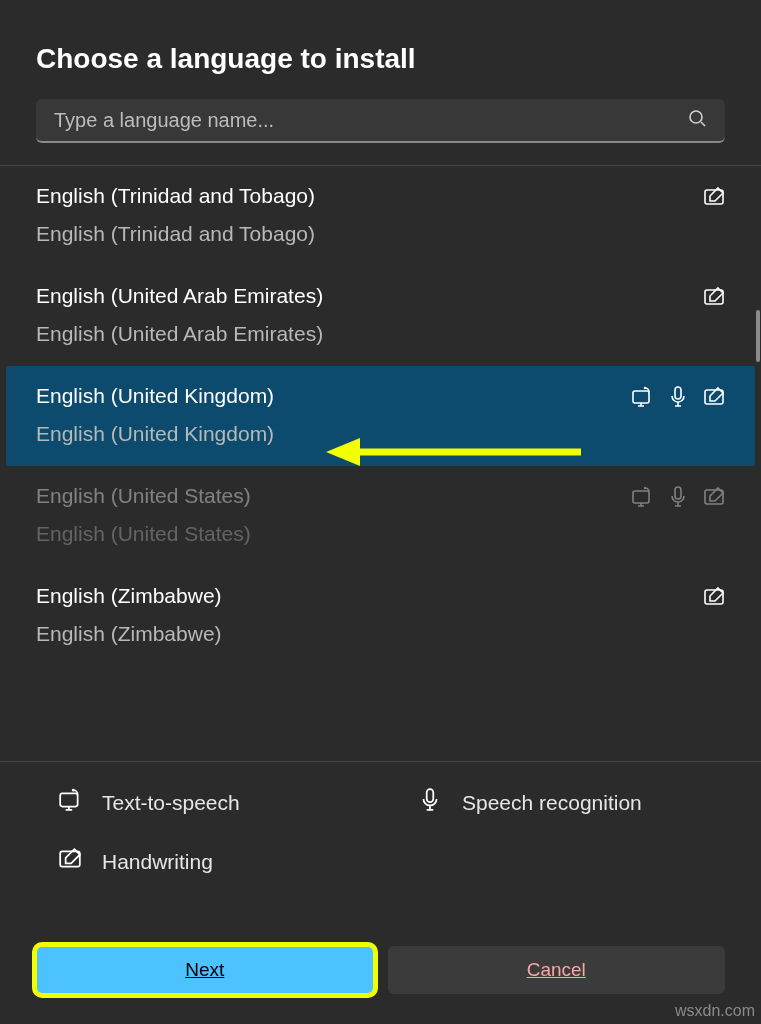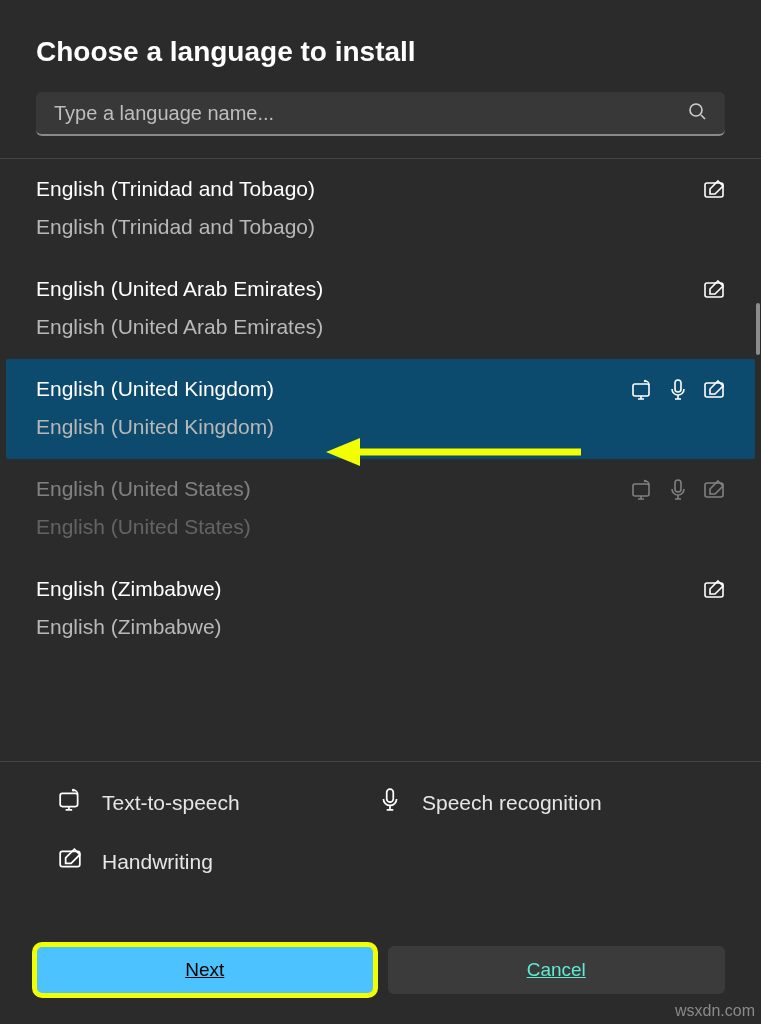--- a/index.html
+++ b/index.html
@@ -13,20 +13,21 @@
     position: relative;
   }
   .dialog {
     width: 100%;
     height: 100%;
     display: flex;
     flex-direction: column;
   }
   .header {
     padding: 36px 36px 24px 36px;
+    margin-top: 7px;
   }
   .title {
     font-size: 28px;
     font-weight: 600;
   }
   .search-wrap {
     padding: 0 36px 22px 36px;
   }
   .search-box {
     width: 100%;
@@ -104,20 +105,21 @@
     height: 52px;
     background: #8c8c8c;
     border-radius: 2px;
   }
   .legend {
     border-top: 1px solid #444;
     padding: 26px 36px 30px 58px;
   }
   .legend-row {
     display: flex;
+    gap: 40px;
     margin-bottom: 30px;
   }
   .legend-row:last-child { margin-bottom: 16px; }
   .legend-item {
     display: flex;
     align-items: center;
     gap: 20px;
     font-size: 21px;
     color: #e6e6e6;
     min-width: 320px;
@@ -137,21 +139,21 @@
     text-decoration: underline;
   }
   .btn-primary {
     background: #4cc2ff;
     color: #000;
     outline: 5px solid #f2ff00;
     outline-offset: -1px;
   }
   .btn-secondary {
     background: #3b3b3b;
-    color: #5eead4;
+    color: #fca5a5;
   }
   .arrow {
     position: absolute;
     left: 326px;
     top: 432px;
     pointer-events: none;
   }
   .watermark {
     position: absolute;
     bottom: 4px;

